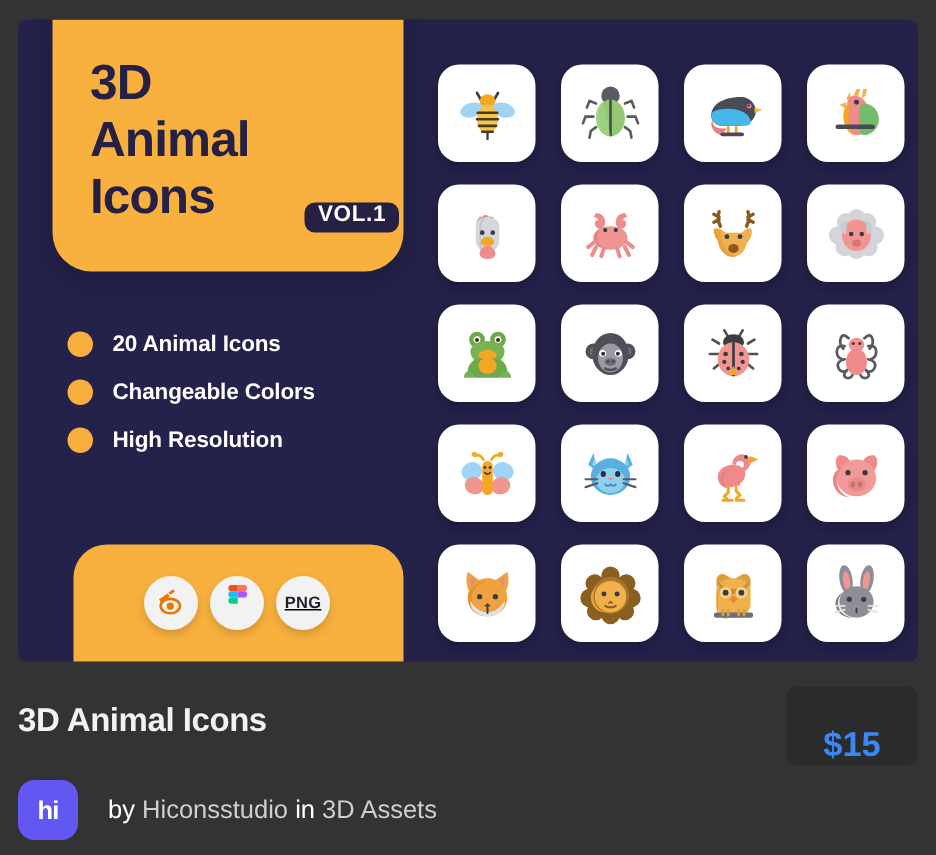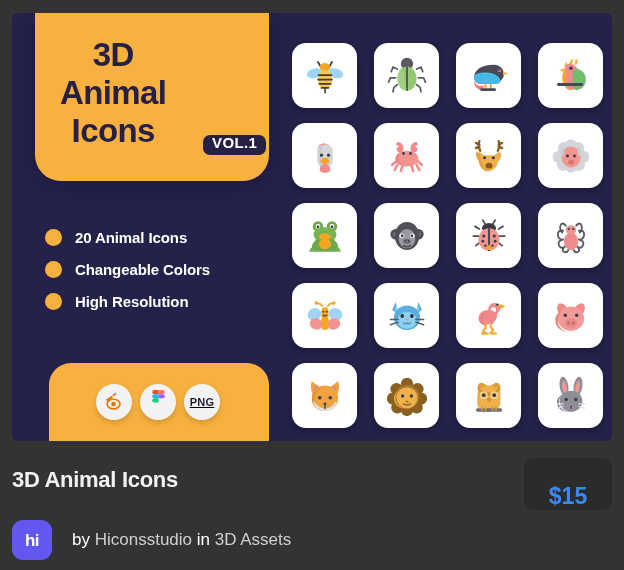--- a/index.html
+++ b/index.html
@@ -28,21 +28,20 @@
     width: 246px; height: 428px;
   }
 
   .hero {
     position: absolute;
     left: 0; top: 0;
     width: 234px; height: 168px;
     background: #f8b13e;
     border-radius: 0 0 26px 26px;
     box-shadow: 0 6px 16px rgba(0,0,0,0.18);
-    text-align: center;
   }
   .hero-title {
     position: absolute;
     left: 25px; top: 23px;
     color: #262045;
     font-size: 33px;
     font-weight: 800;
     line-height: 38px;
     letter-spacing: -0.6px;
     white-space: pre;
@@ -60,21 +59,20 @@
     line-height: 1;
   }
 
   .features {
     position: absolute;
     left: 10px; top: 208px;
     width: 230px;
   }
   .feature-row {
     display: flex;
-    align-items: center;
     height: 32px;
   }
   .feature-dot {
     width: 17px; height: 17px;
     border-radius: 50%;
     background: #f8b13e;
     flex: 0 0 auto;
     margin-right: 13px;
   }
   .feature-label {

